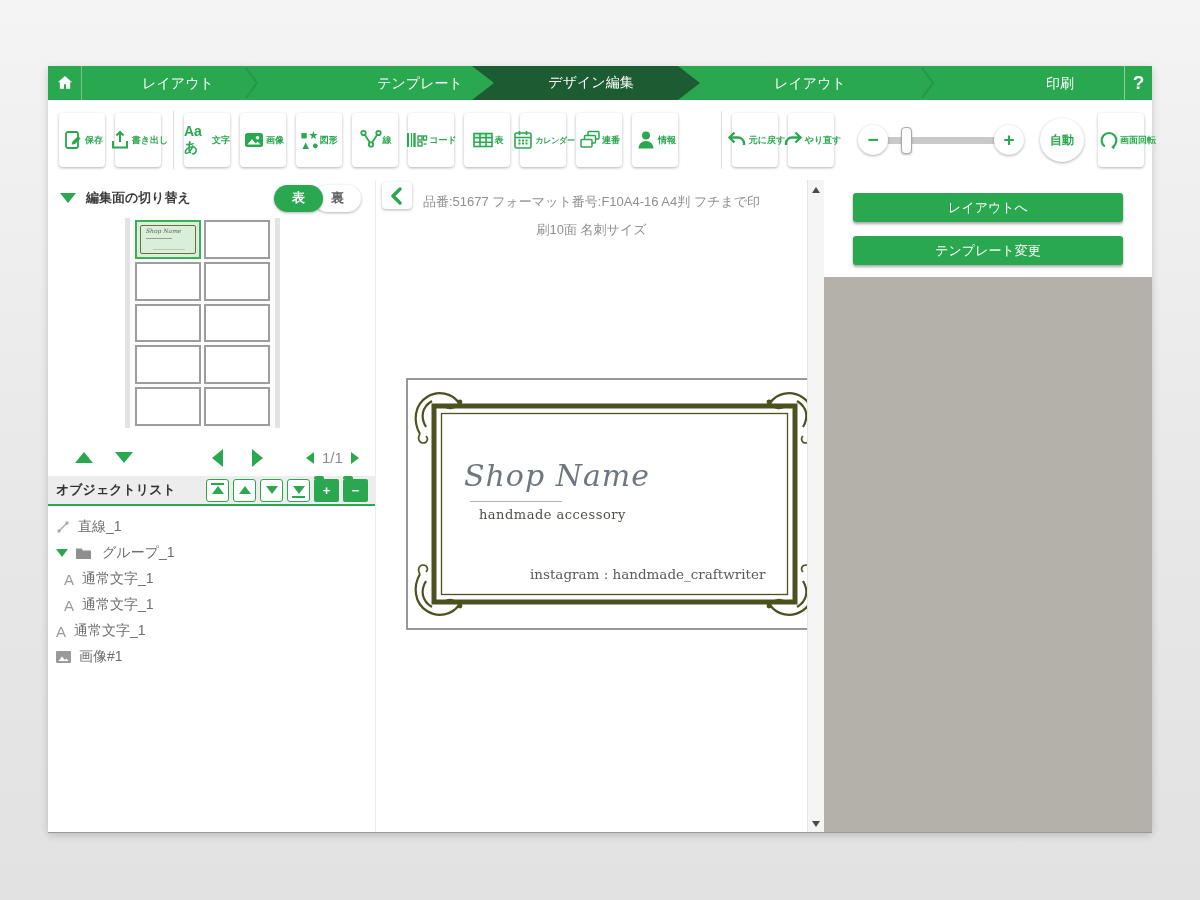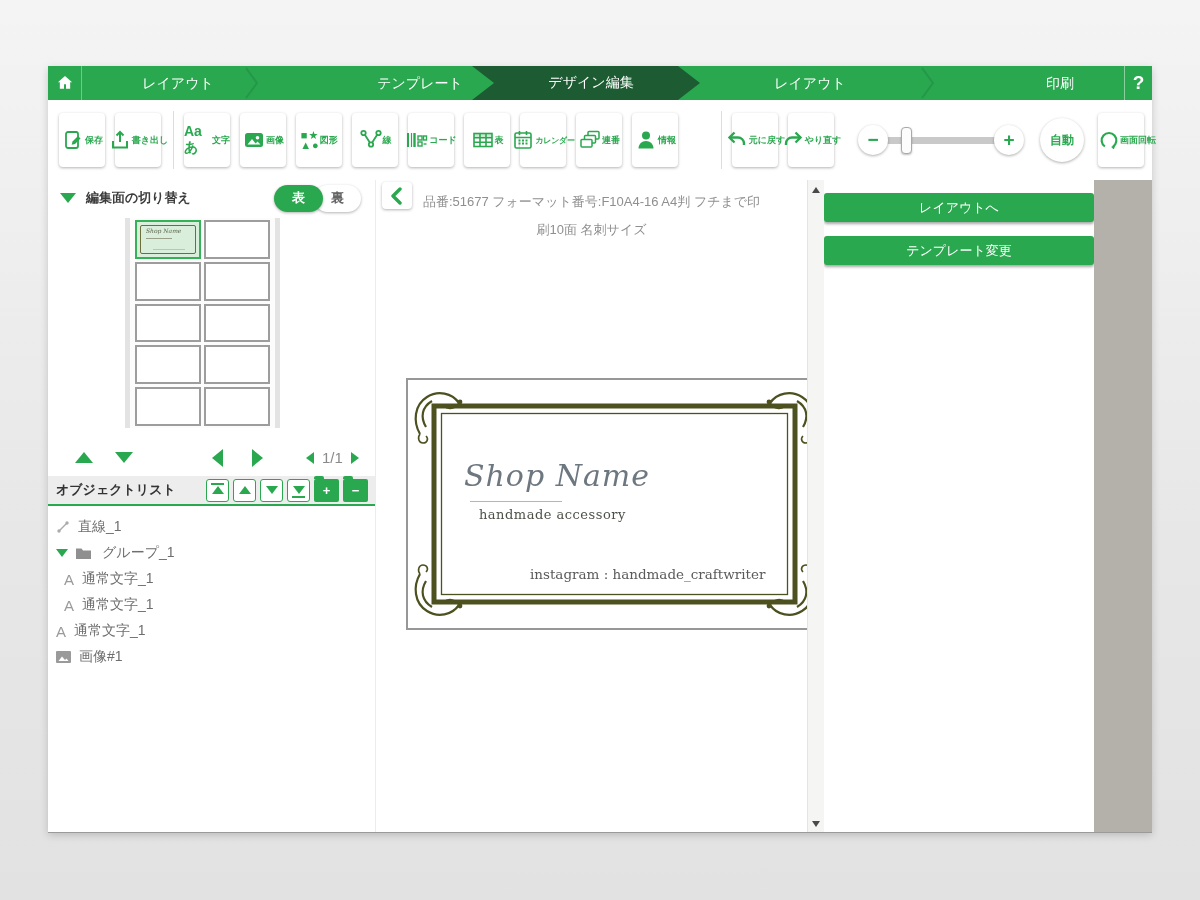--- a/index.html
+++ b/index.html
@@ -54,21 +54,21 @@
   .auto-btn { width:44px; height:44px; border-radius:50%; background:#fff;
     box-shadow:0 1px 3px rgba(0,0,0,.32); color:#2aa84f; font-size:12px; font-weight:bold;
     display:flex; align-items:center; justify-content:center; margin-left:16px; cursor:pointer; }
   .rotate-btn { margin-left:14px; margin-right:0;justify-content:space-between; }
 
   
   .main { position:absolute; left:0; top:114px; width:100%; bottom:0; display:flex; }
   .lpanel { width:327px; position:relative; background:#fff; }
   .canvas { flex:1; position:relative; background:#fff; border-left:1px solid #ececec; }
   .vscroll { width:17px; background:#f5f5f3; border-left:1px solid #e4e4e2; position:relative; cursor:pointer; }
-  .rpanel { width:328px; display:flex; flex-direction:row; }
+  .rpanel { width:328px; display:flex; flex-direction:column; }
 
   
   .lp-header { display:flex; align-items:center; height:36px; padding:0 14px 0 12px; }
   .tri { width:0; height:0; display:inline-block; }
   .tri-down-lg { border-left:8px solid transparent; border-right:8px solid transparent; border-top:10px solid #2aa84f; cursor:pointer; }
   .lp-title { font-size:13px; font-weight:bold; color:#3c3c3c; margin-left:10px; }
   .pills { margin-left:auto; display:flex; align-items:center; }
   .pill { height:27px; border-radius:14px; display:flex; align-items:center; justify-content:center;
     font-size:13px; font-weight:bold; cursor:pointer; }
   .pill-front { width:49px; background:#2aa84f; color:#fff; z-index:2; box-shadow:0 1px 3px rgba(0,0,0,.3); }

